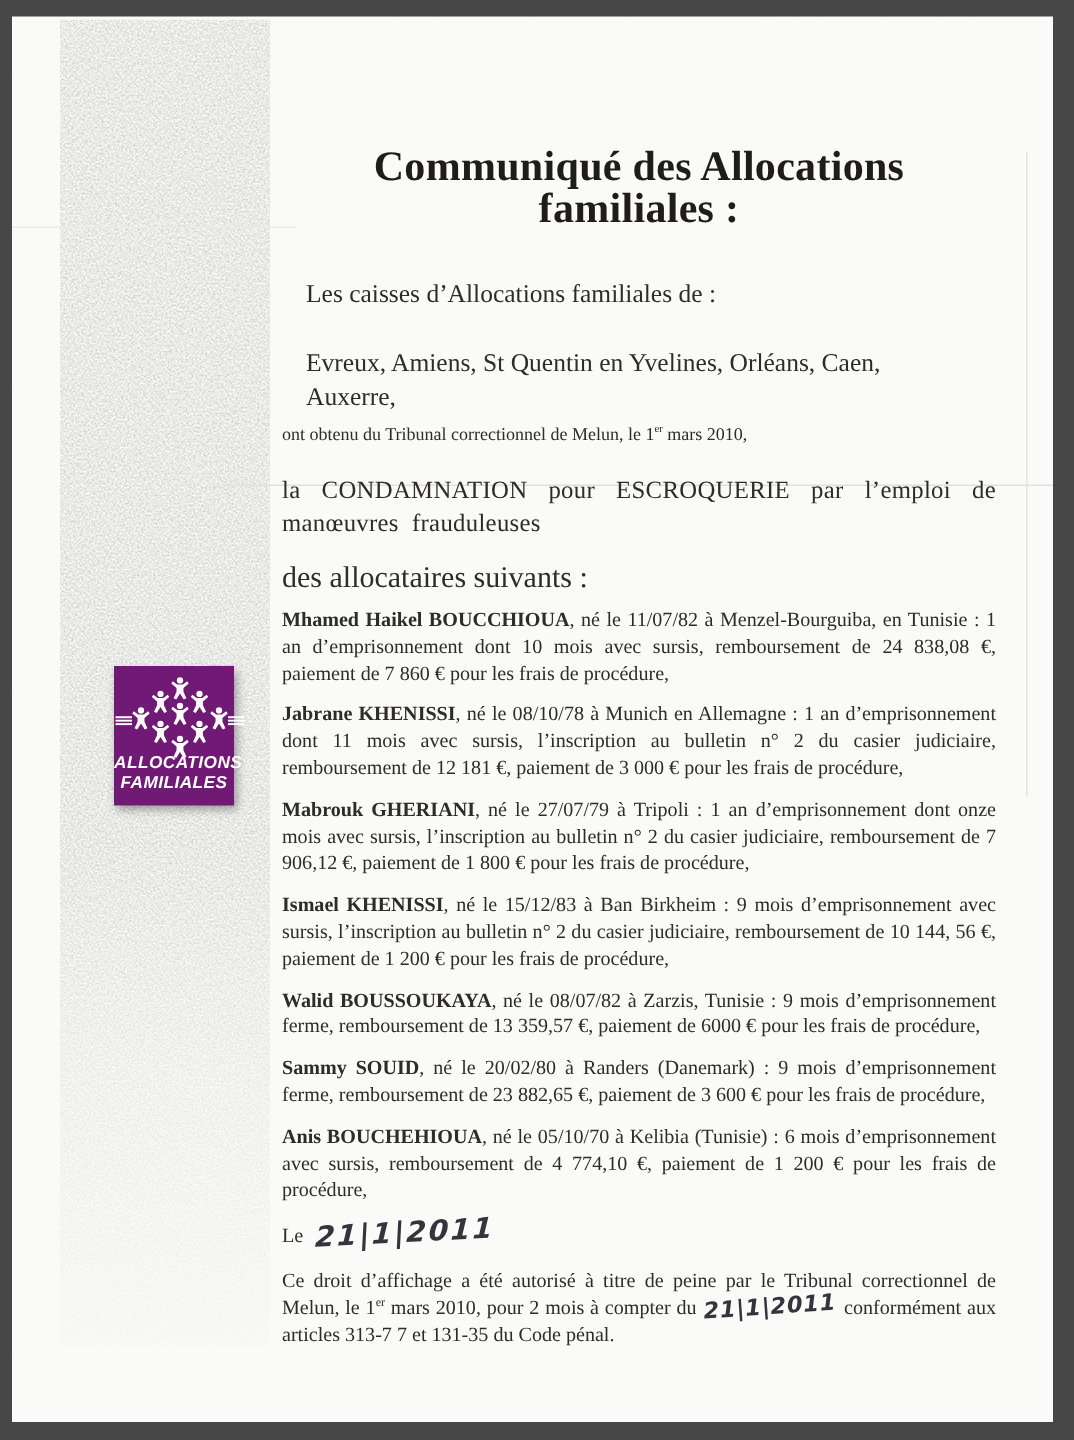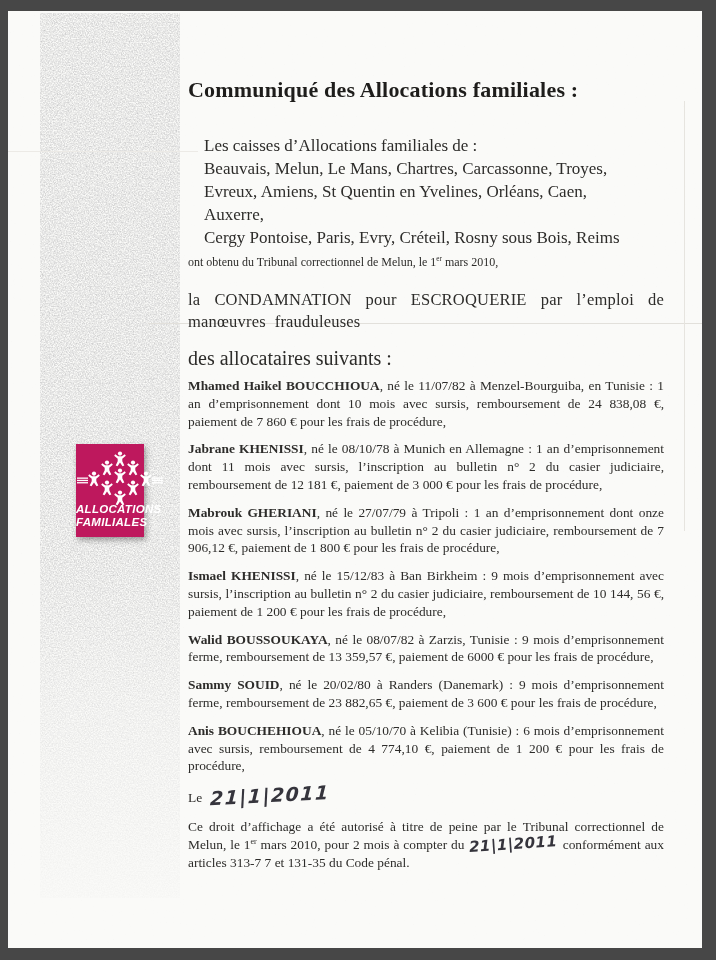--- a/index.html
+++ b/index.html
@@ -5,30 +5,30 @@
   html,body{margin:0;padding:0;background:#4a4a4a;}
   #frame{position:relative;width:716px;height:960px;background:#474747;overflow:hidden;}
   #paper{position:absolute;left:8px;top:11px;width:694px;height:937px;background:#fafaf8;overflow:hidden;}
   
   .grain-band{position:absolute;left:32px;top:2px;pointer-events:none;}
   .page-specks{position:absolute;left:0;top:0;pointer-events:none;opacity:.5;}
   .crease-h{position:absolute;left:140px;right:0;top:312px;height:1px;background:#e2e0db;}
   .crease-h2{position:absolute;left:0;width:190px;top:140px;height:1px;background:#eceae6;}
   .crease-v{position:absolute;left:676px;top:90px;width:1px;height:430px;background:#e6e4df;}
   
-  .logo{position:absolute;left:68px;top:433px;width:68px;height:93px;background:#be185d;z-index:3;
+  .logo{position:absolute;left:68px;top:433px;width:80px;height:93px;background:#701a75;z-index:3;
         box-shadow:2px 3px 6px rgba(0,0,0,.35);}
   .logo svg{display:block;margin:4px auto 0;}
   .logo-text{position:absolute;left:0;right:0;bottom:8px;text-align:center;color:#fff;
              font-family:"Liberation Sans",sans-serif;font-style:italic;font-weight:bold;
              font-size:11.5px;line-height:13px;letter-spacing:.3px;}
   
   .content{position:absolute;left:180px;top:0;width:476px;color:#2d2c2a;
            font-family:"Liberation Serif",serif;z-index:2;}
-  h1.title{margin:65px 0 0;font-size:22px;line-height:28px;color:#1e1d1b;
+  h1.title{margin:87px 0 0;font-size:28px;line-height:28px;text-align:center;color:#1e1d1b;
            font-weight:bold;letter-spacing:.2px;}
   .caisses{margin:30px 16px 0;font-size:17px;line-height:23px;}
   .obtained{margin:2px 0 0;font-size:12px;line-height:22px;white-space:nowrap;}
   .obtained sup,.footer sup{font-size:.6em;vertical-align:super;line-height:0;}
   .condemnation{margin:16px 0 16px;font-size:16.5px;line-height:22px;text-align:justify;
                 word-spacing:4.5px;letter-spacing:.2px;}
   .following{margin:15px 0 0;font-size:20px;line-height:18px;}
   p.alloc{margin:10px 0 0;font-size:13.4px;line-height:17.8px;text-align:justify;}
   p.alloc strong{font-weight:bold;margin-top:39px;}
   .date-line{margin:9px 0 0;font-size:13.5px;}
@@ -110,23 +110,22 @@
       </div>
     </div>
 
     <div class="content">
       <h1 class="title">
         <span>Communiqué des Allocations familiales :</span><br>
       </h1>
 
       <p class="caisses">
         <span>Les caisses d’Allocations familiales de :</span><br>
-        <span>Beauvais, Melun, Le Mans, Chartres, Carcassonne, Troyes,</span><br>
+        <br>
         <span>Evreux, Amiens, St Quentin en Yvelines, Orléans, Caen, Auxerre,</span><br>
-        <span>Cergy Pontoise, Paris, Evry, Créteil, Rosny sous Bois, Reims</span>
       </p>
 
       <p class="obtained"><span>ont obtenu du Tribunal correctionnel de Melun, le 1</span><sup>er</sup><span> mars 2010,</span></p>
 
       <p class="condemnation">la CONDAMNATION pour ESCROQUERIE par l’emploi de manœuvres frauduleuses</p>
 
       <p class="following">des allocataires suivants :</p>
 
       <p class="alloc"><strong>Mhamed Haikel BOUCCHIOUA</strong><span>, né le 11/07/82 à Menzel-Bourguiba, en Tunisie : 1 an d’emprisonnement dont 10 mois avec sursis, remboursement de 24 838,08 €, paiement de 7 860 € pour les frais de procédure,</span></p>
       <p class="alloc"><strong>Jabrane KHENISSI</strong><span>, né le 08/10/78 à Munich en Allemagne : 1 an d’emprisonnement dont 11 mois avec sursis, l’inscription au bulletin n° 2 du casier judiciaire, remboursement de 12 181 €, paiement de 3 000 € pour les frais de procédure,</span></p>

